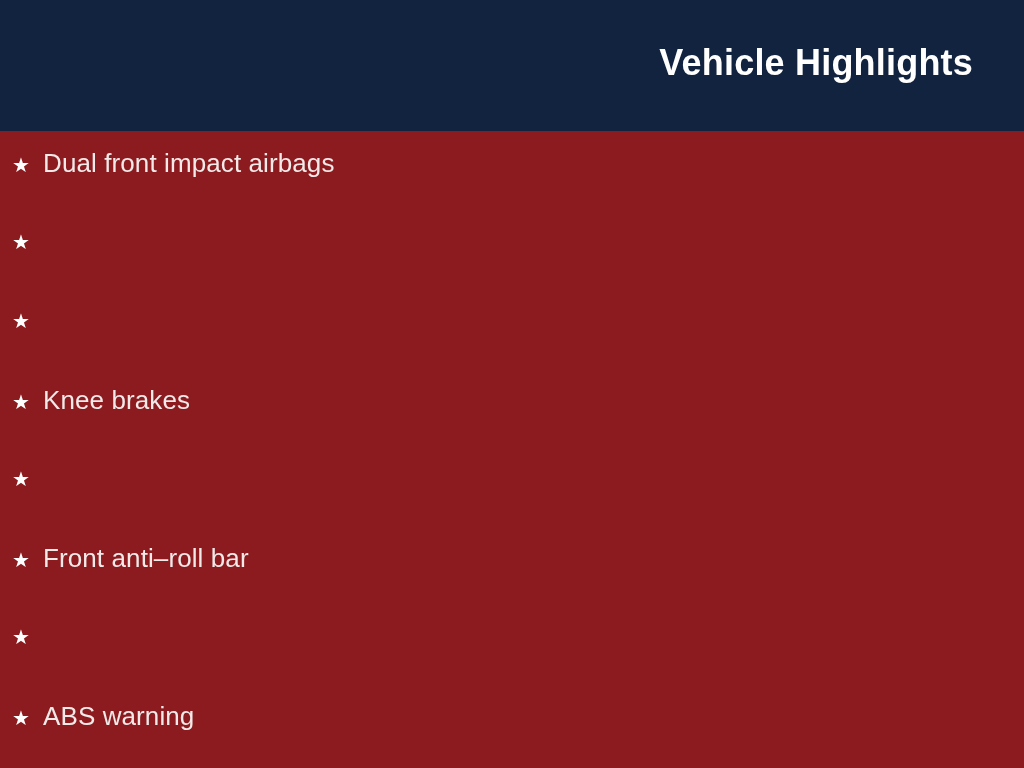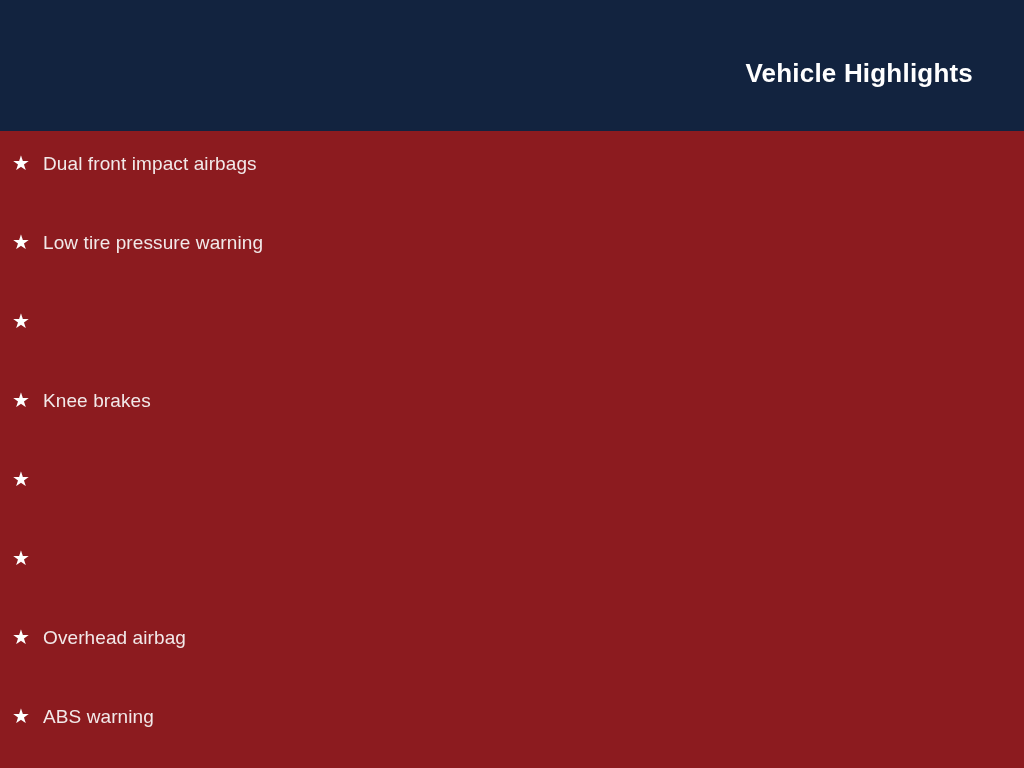--- a/index.html
+++ b/index.html
@@ -30,27 +30,26 @@
     width: 1024px;
     height: 131px;
     background: #12233f;
     box-sizing: border-box;
   }
 
   #header-title {
     position: absolute;
     right: 51px;
     top: 46px;
-    font-size: 26px;
+    font-size: 36px;
     font-weight: bold;
     color: #ffffff;
     letter-spacing: 0.2px;
     white-space: nowrap;
     line-height: 34px;
-    margin-top: 10px;
   }
 
   
   #body {
     position: absolute;
     top: 131px;
     left: 0;
     width: 1024px;
     height: 637px;
     background: #8c1b1f;
@@ -79,21 +78,21 @@
     width: 31px;
     font-size: 20px;
     line-height: 30px;
     color: #ffffff;
     text-align: left;
     user-select: none;
   }
 
   .bullet-text {
     flex: 1 1 auto;
-    font-size: 19px;
+    font-size: 26px;
     line-height: 30px;
     color: #f2e9e9;
     white-space: nowrap;
     letter-spacing: 0.1px;
   }
 </style>
 </head>
 <body>
 
 <div id="slide">
@@ -105,43 +104,42 @@
   <div id="body">
     <ul id="bullet-list">
 
       <li class="bullet-item">
         <span class="bullet-star">★</span>
         <span class="bullet-text">Dual front impact airbags</span>
       </li>
 
       <li class="bullet-item">
         <span class="bullet-star">★</span>
-        <span class="bullet-text">Low tire pressure warning</span>
       </li>
 
       <li class="bullet-item">
         <span class="bullet-star">★</span>
       </li>
 
       <li class="bullet-item">
         <span class="bullet-star">★</span>
         <span class="bullet-text">Knee brakes</span>
       </li>
 
       <li class="bullet-item">
         <span class="bullet-star">★</span>
       </li>
 
       <li class="bullet-item">
         <span class="bullet-star">★</span>
+        <span class="bullet-text">Front anti–roll bar</span>
       </li>
 
       <li class="bullet-item">
         <span class="bullet-star">★</span>
-        <span class="bullet-text">Overhead airbag</span>
       </li>
 
       <li class="bullet-item">
         <span class="bullet-star">★</span>
         <span class="bullet-text">ABS warning</span>
       </li>
 
     </ul>
   </div>
 

